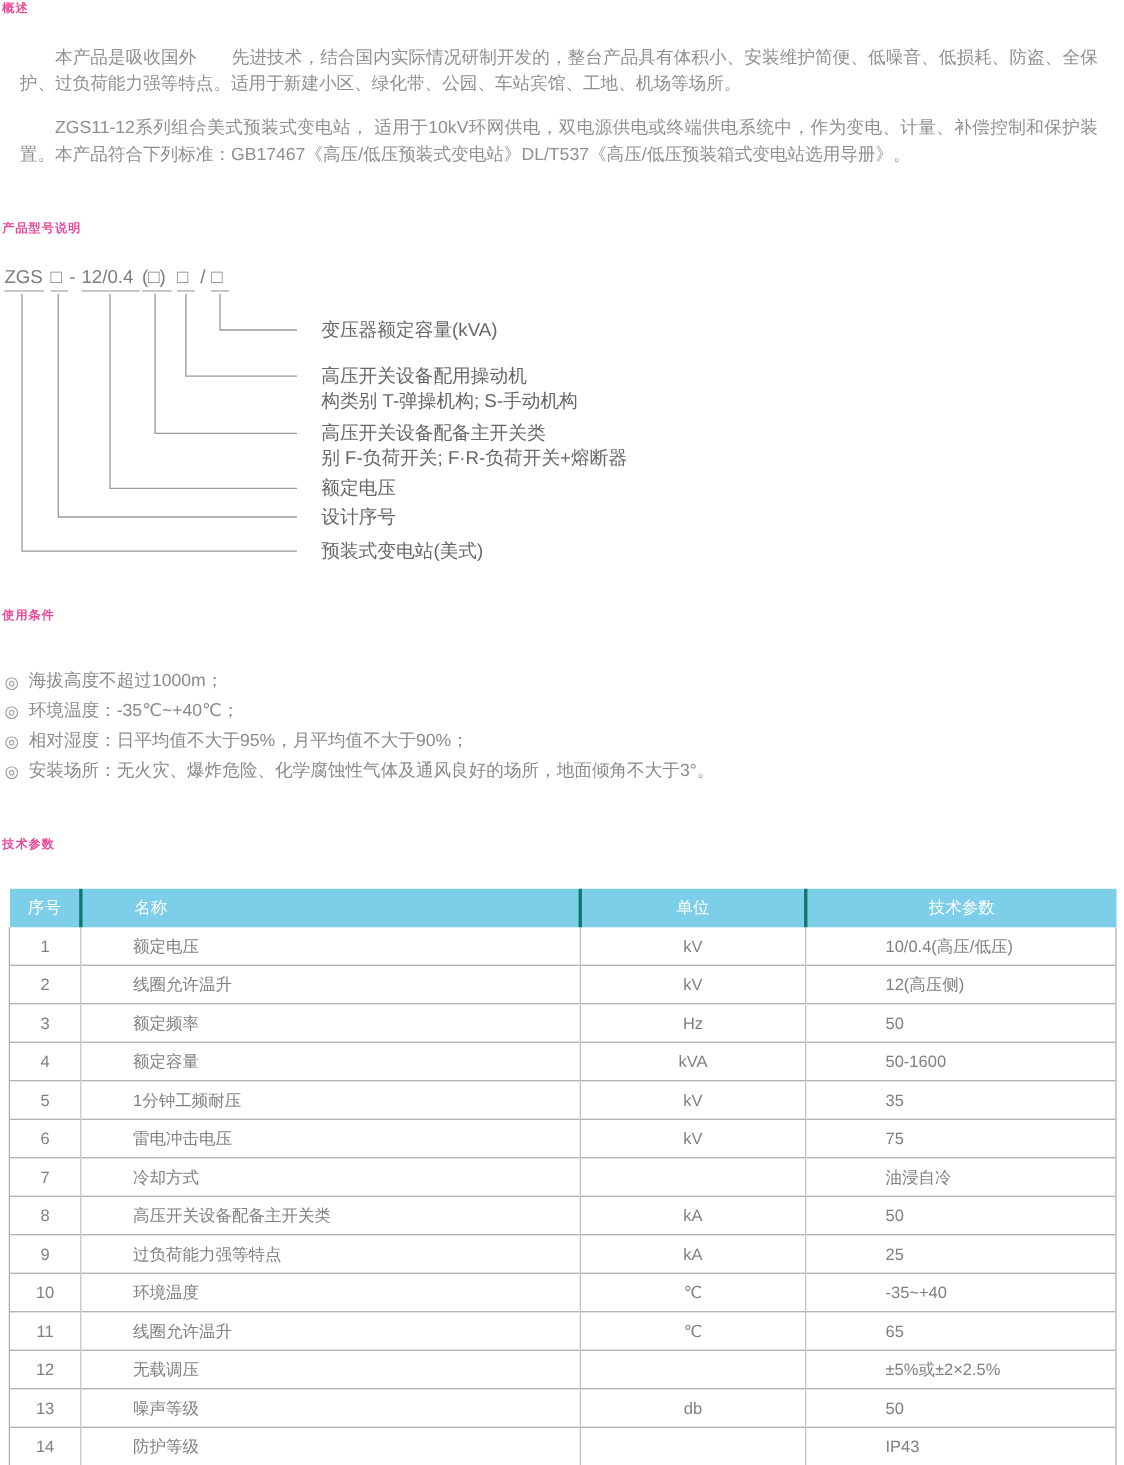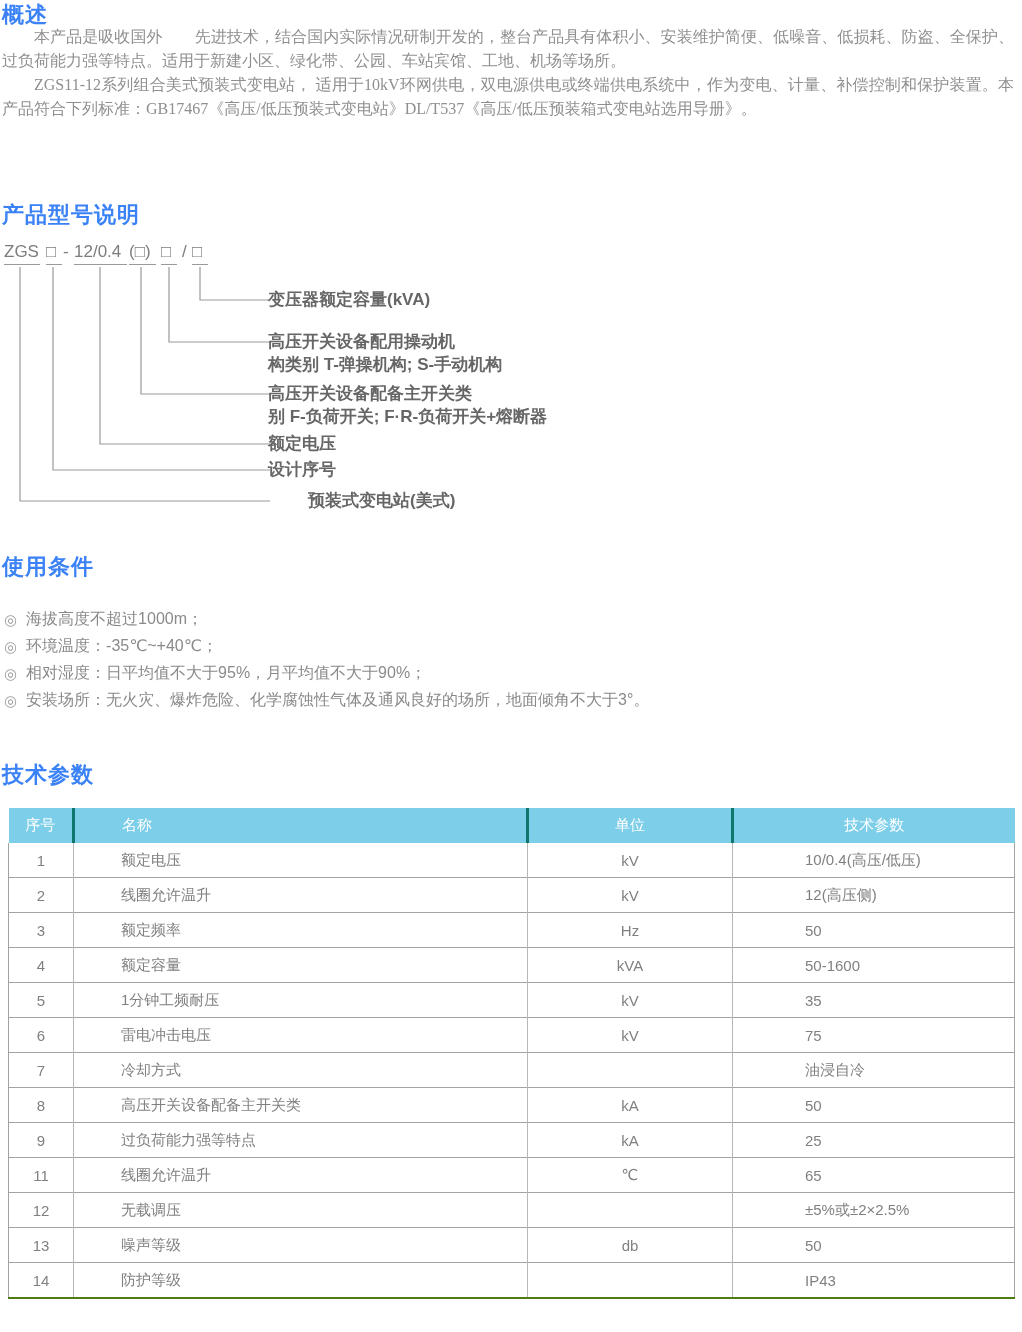--- a/index.html
+++ b/index.html
@@ -3,41 +3,41 @@
 <meta charset="utf-8">
 <style>
   html,body{margin:0;padding:0;background:#ffffff;}
   #page{
     position:relative;width:1022px;height:1332px;overflow:hidden;
     font-family:"Liberation Sans","DejaVu Sans",sans-serif;
     background:#ffffff;
   }
   .sec-heading{
     position:absolute;left:2px;
-    font-size:22px;font-weight:bold;color:#3b82f6;
+    font-size:11px;font-weight:bold;color:#ec4899;
     letter-spacing:1px;
   }
   
   .overview-text{
     position:absolute;left:2px;top:25px;width:1012px;
     font-size:16px;line-height:24px;color:#8f8f8f;
     text-align:justify;
   }
-  .overview-text p{margin:0;text-indent:2em;font-family:Liberation Serif, serif;}
+  .overview-text p{margin:16px;text-indent:2em;}
   
   .diagram{position:absolute;left:0;top:240px;width:1022px;height:292px;}
   .diagram svg{position:absolute;left:0;top:0;}
   .model-part{
     position:absolute;top:2px;height:22px;
     font-size:17px;color:#7d7d7d;white-space:nowrap;
   }
   .model-part.ul{border-bottom:1px solid #9a9a9a;}
   .d-label{
-    position:absolute;left:268px;
-    font-size:17px;line-height:22px;color:#666666;white-space:nowrap;font-weight:bold;
+    position:absolute;left:292px;
+    font-size:17px;line-height:22px;color:#666666;white-space:nowrap;
   }
   
   .conditions{position:absolute;left:4px;top:606px;width:1000px;}
   .cond-item{
     display:flex;align-items:center;height:27px;
     font-size:16px;color:#8a8a8a;
   }
   .cond-bullet{color:#9a9a9a;font-size:15px;margin-right:9px;flex:0 0 auto;}
   
   .table-wrap{position:absolute;left:8px;top:808px;width:1006px;}
@@ -104,21 +104,21 @@
       </g>
     </svg>
 
     <div class="d-label" style="top:49px;">变压器额定容量(kVA)</div>
     <div class="d-label" style="top:91px;">高压开关设备配用操动机</div>
     <div class="d-label" style="top:114px;">构类别 T-弹操机构; S-手动机构</div>
     <div class="d-label" style="top:143px;">高压开关设备配备主开关类</div>
     <div class="d-label" style="top:166px;">别 F-负荷开关; F·R-负荷开关+熔断器</div>
     <div class="d-label" style="top:193px;">额定电压</div>
     <div class="d-label" style="top:219px;">设计序号</div>
-    <div class="d-label" style="top:250px;margin-left:40px;">预装式变电站(美式)</div>
+    <div class="d-label" style="top:250px;">预装式变电站(美式)</div>
   </div>
 
   <div class="sec-heading" style="top:552px;">使用条件</div>
   <div class="conditions">
     <div class="cond-item">
       <span class="cond-bullet">◎</span>
       <span>海拔高度不超过1000m；</span>
     </div>
     <div class="cond-item">
       <span class="cond-bullet">◎</span>
@@ -200,20 +200,26 @@
             <td class="c2">kA</td>
             <td class="c3">50</td>
           </tr>
           <tr>
             <td class="c0">9</td>
             <td class="c1">过负荷能力强等特点</td>
             <td class="c2">kA</td>
             <td class="c3">25</td>
           </tr>
           <tr>
+            <td class="c0">10</td>
+            <td class="c1">环境温度</td>
+            <td class="c2">℃</td>
+            <td class="c3">-35~+40</td>
+          </tr>
+          <tr>
             <td class="c0">11</td>
             <td class="c1">线圈允许温升</td>
             <td class="c2">℃</td>
             <td class="c3">65</td>
           </tr>
           <tr>
             <td class="c0">12</td>
             <td class="c1">无载调压</td>
             <td class="c2"></td>
             <td class="c3">±5%或±2×2.5%</td>

